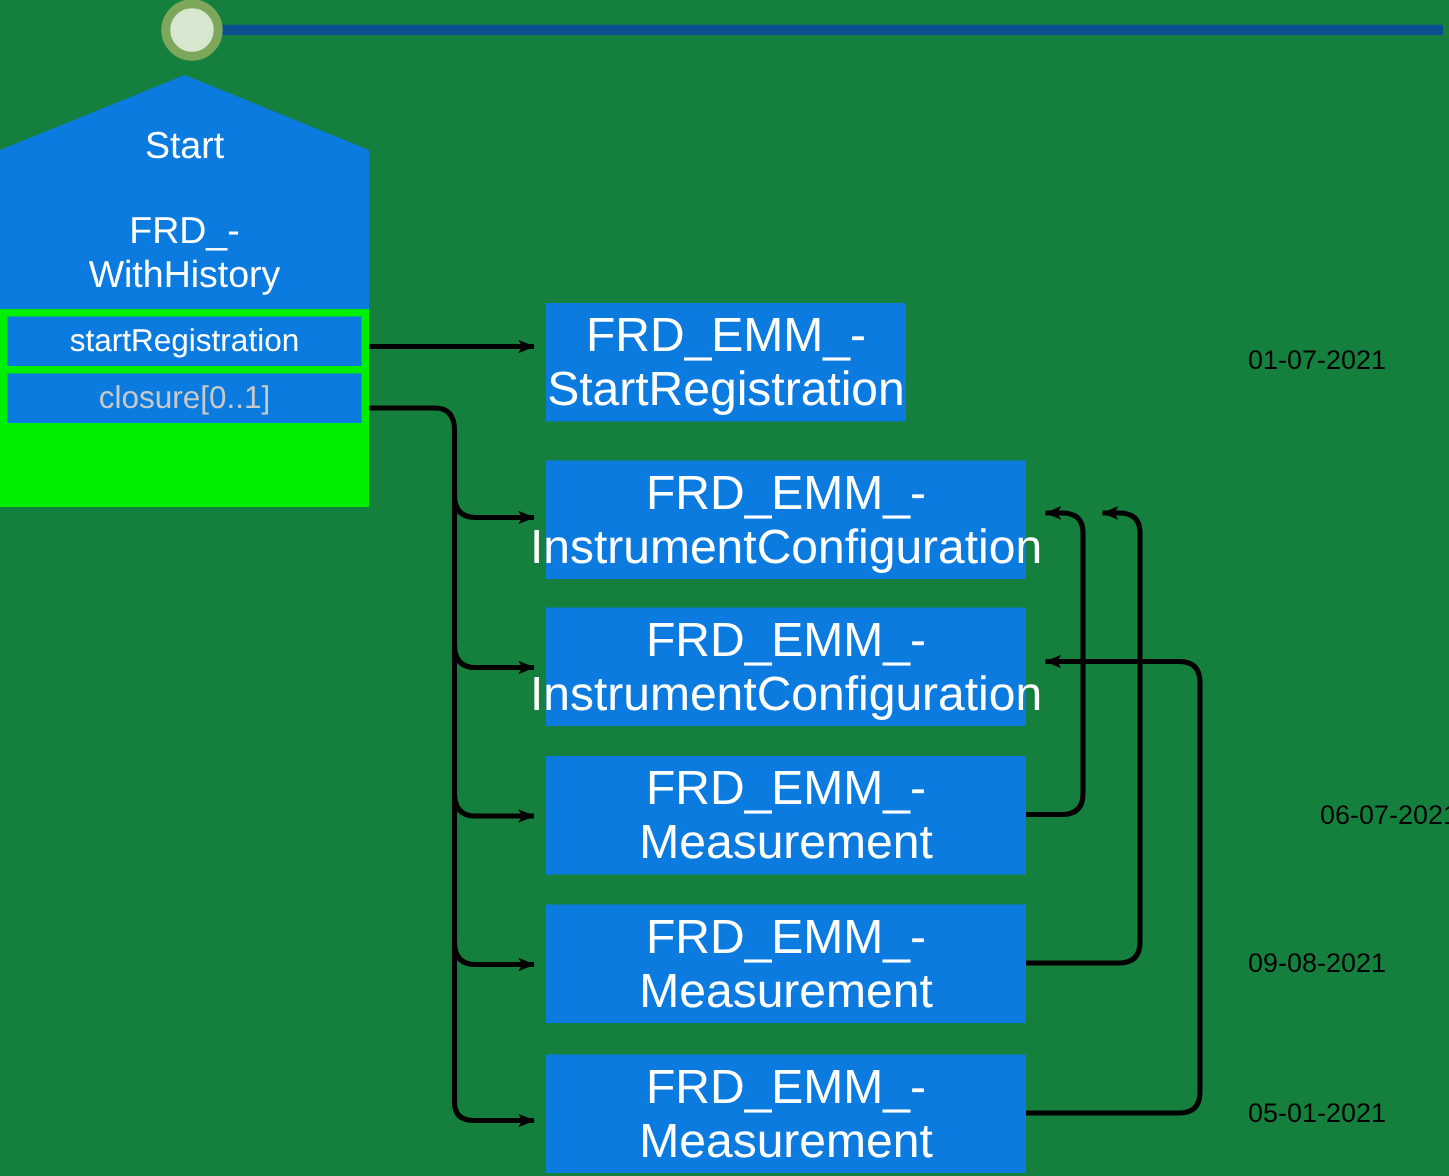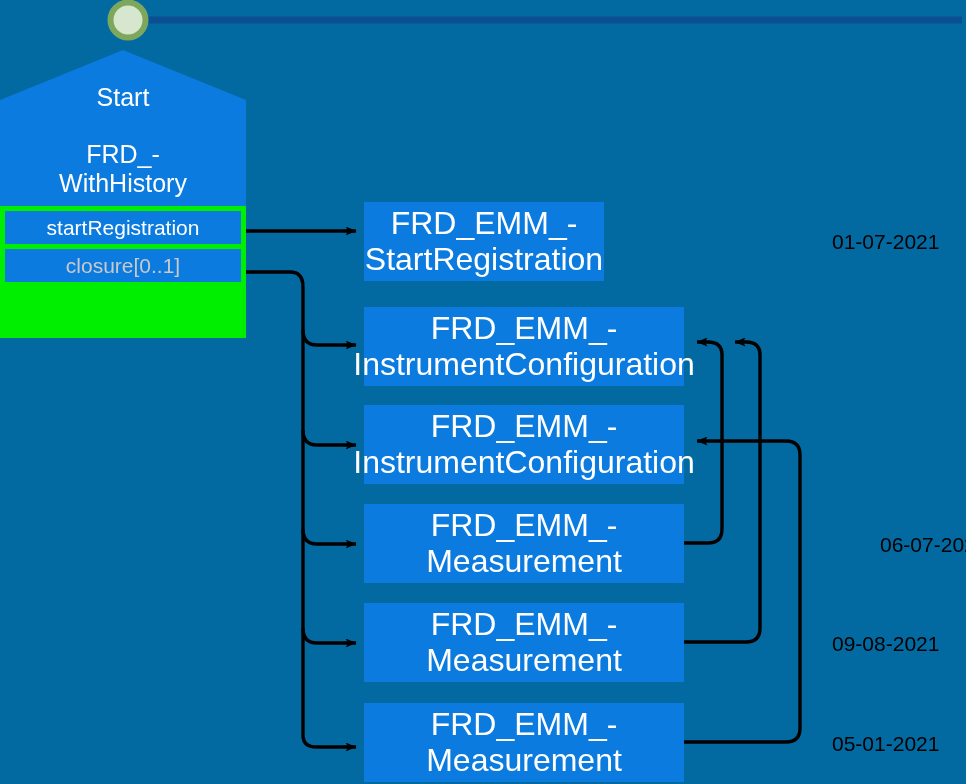--- a/index.html
+++ b/index.html
@@ -7,21 +7,21 @@
     padding: 0;
     background: #ffffff;
   }
   body {
     font-family: "Liberation Sans", sans-serif;
   }
   #canvas {
     position: relative;
     width: 966px;
     height: 784px;
-    background: #0369a1;
+    background: #15803d;
     overflow: hidden;
   }
   svg.diagram {
     position: absolute;
     left: 0;
     top: 0;
     width: 966px;
     height: 784px;
   }
   .node-box {
@@ -34,21 +34,21 @@
     text-align: center;
     font-size: 32px;
     line-height: 1.12;
     font-family: "Liberation Sans", sans-serif;
     box-sizing: border-box;
     white-space: pre-line;
   }
   .date-label {
     position: absolute;
     color: #000000;
-    font-size: 21px;
+    font-size: 18px;
     font-family: "Liberation Sans", sans-serif;
     white-space: nowrap;
   }
   .start-title {
     position: absolute;
     left: 0px;
     top: 83px;
     width: 246px;
     text-align: center;
     color: #ffffff;

